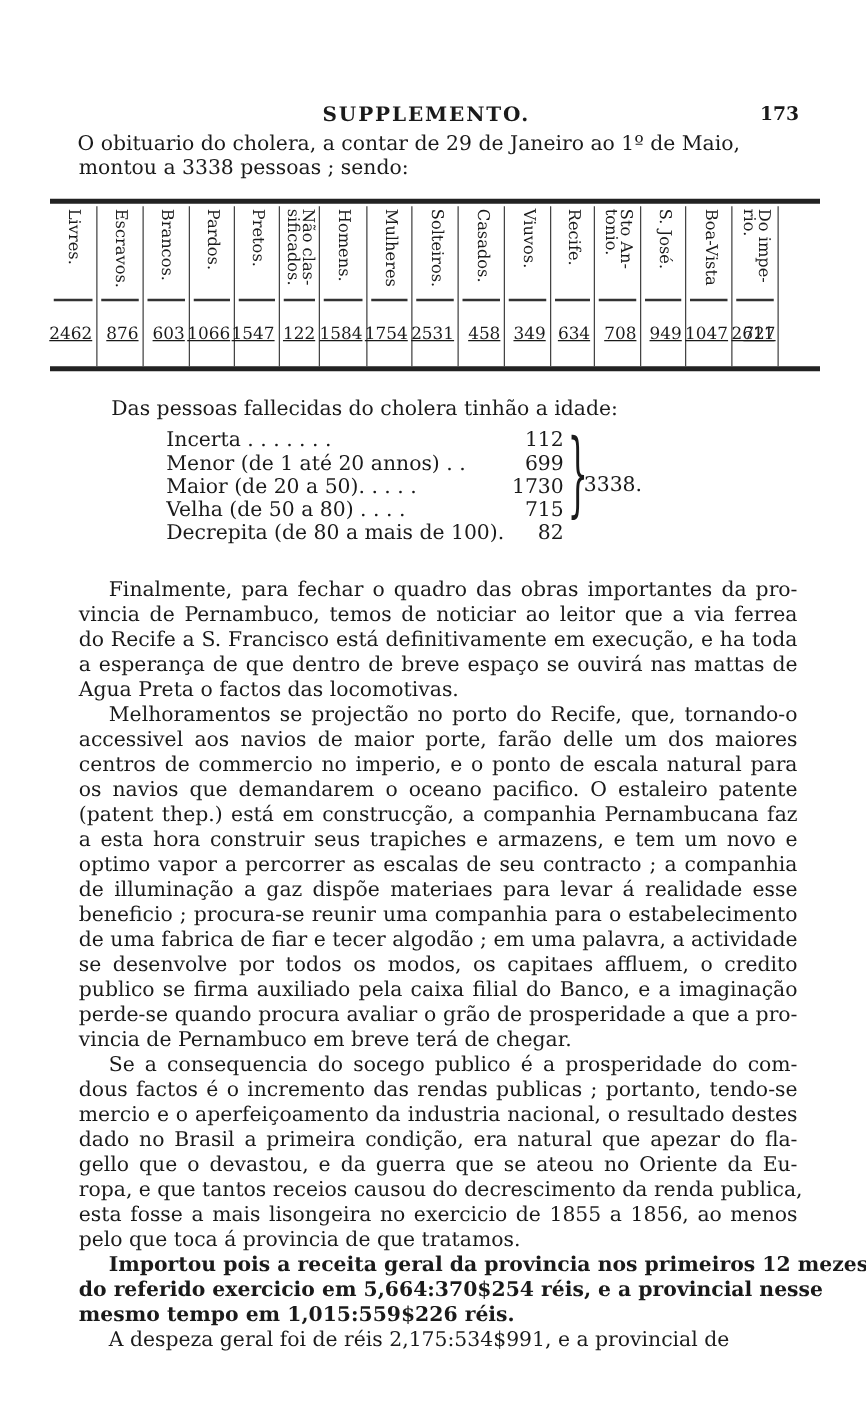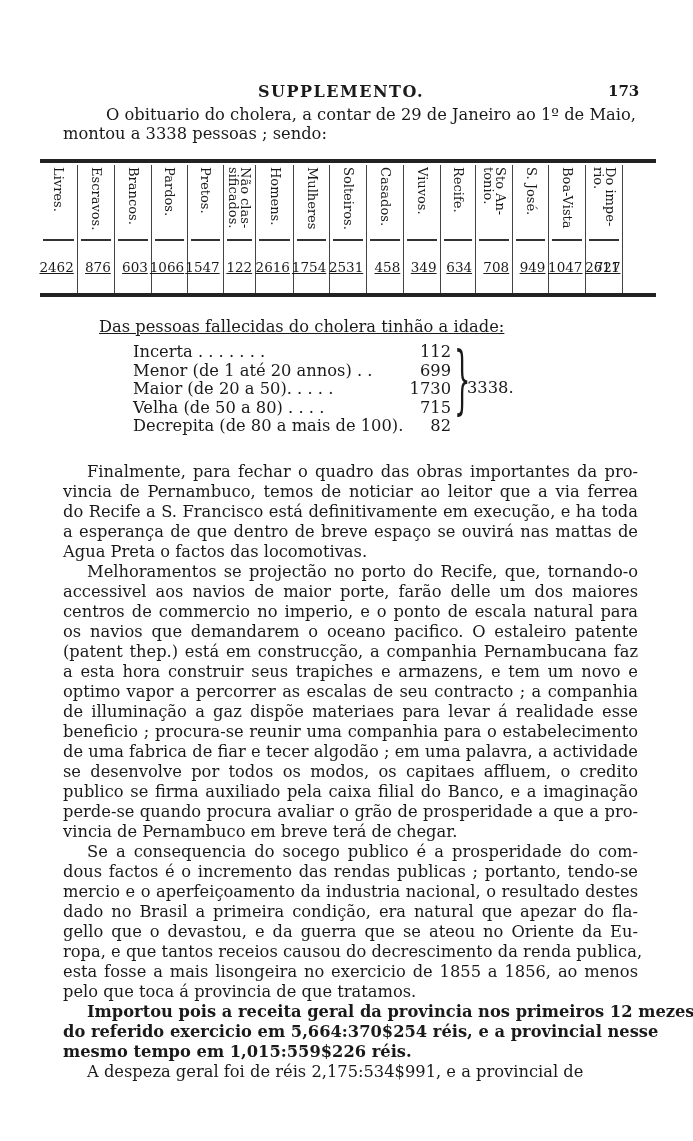--- a/index.html
+++ b/index.html
@@ -3,36 +3,36 @@
 <meta charset="utf-8">
 <style>
   html,body{margin:0;padding:0;background:#fff;}
   body{width:693px;height:1141px;position:relative;overflow:hidden;
        font-family:"DejaVu Serif","Liberation Serif",serif;color:#1a1a1a;}
   .page{position:absolute;left:0;top:0;width:693px;height:1141px;}
   .running-head{position:absolute;top:82px;left:0;width:693px;height:20px;}
   .running-title{position:absolute;left:258px;top:0;font-size:16px;font-weight:bold;letter-spacing:1.5px;}
   .page-number{position:absolute;left:608px;top:0;font-size:15px;font-weight:bold;}
   .line{position:absolute;font-size:16.3px;line-height:20px;white-space:nowrap;}
-  .intro1{left:62px;top:105px;margin-left:44px;}
+  .intro1{left:62px;top:105px;}
   .intro2{left:63px;top:124px;}
 
   
   .table{position:absolute;left:40px;top:159px;width:616px;height:140px;}
   .rule-top{position:absolute;left:0;top:0;width:616px;height:4px;background:#222;}
   .rule-bot{position:absolute;left:0;top:134px;width:616px;height:4px;background:#222;}
   .col{position:absolute;top:6px;height:128px;border-right:1px solid #444;}
   .col:last-child{border-right:none;}
   .col-head{position:absolute;top:0;left:0;right:0;height:70px;display:flex;align-items:flex-start;justify-content:center;overflow:hidden;}
   .col-head span{writing-mode:vertical-rl;font-size:13px;line-height:12px;white-space:pre-line;text-align:left;padding-top:2px;}
   .col-sep{position:absolute;top:74px;left:3px;right:3px;height:2px;background:#333;}
   .col-val{position:absolute;top:94px;right:3px;font-size:13.5px;text-decoration:underline;}
 
   
-  .ages-intro{left:99px;top:317px;text-decoration:underline;}
+  .ages-intro{left:89px;top:317px;}
   .age-row{position:absolute;left:133px;font-size:16.3px;line-height:18px;white-space:nowrap;}
   .age-row .lbl{position:absolute;left:0;}
   .age-row .num{position:absolute;left:258px;width:60px;text-align:right;}
   .brace{position:absolute;left:454px;top:342px;font-size:74px;line-height:74px;transform:scaleX(0.35);transform-origin:left top;font-weight:lighter;}
   .age-total{position:absolute;left:467px;top:378px;font-size:16.3px;}
 
   .para{position:absolute;left:63px;width:575px;font-size:16.3px;line-height:20px;}
   .para .l{display:block;white-space:nowrap;text-align:justify;text-align-last:justify;height:20px;}
   .para .l.last{text-align-last:left;}
   .para .l.ind{padding-left:24px;}
@@ -94,21 +94,21 @@
 sificados.</span>
           </div>
           <div class="col-sep"></div>
           <div class="col-val">122</div>
         </div>
         <div class="col" style="left: 216.167px; width: 36.7914px;">
           <div class="col-head">
             <span>Homens.</span>
           </div>
           <div class="col-sep"></div>
-          <div class="col-val">2616</div>
+          <div class="col-val">1584</div>
         </div>
         <div class="col" style="left: 253.958px; width: 35.2798px;">
           <div class="col-head">
             <span>Mulheres</span>
           </div>
           <div class="col-sep"></div>
           <div class="col-val">1754</div>
         </div>
         <div class="col" style="left: 290.238px; width: 36.0356px;">
           <div class="col-head">

